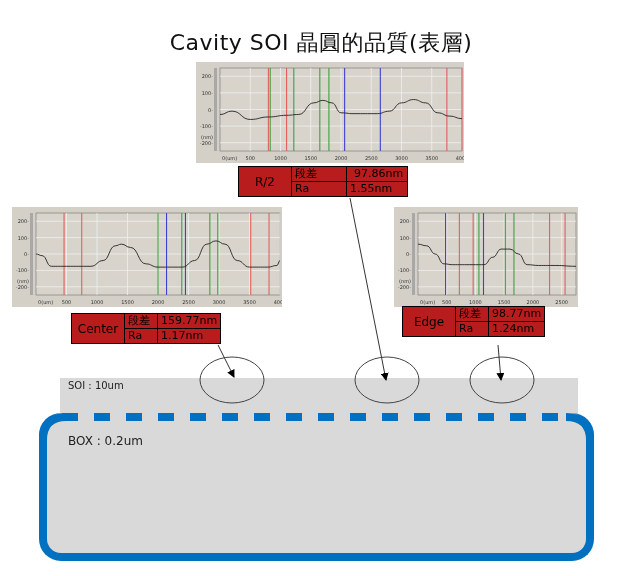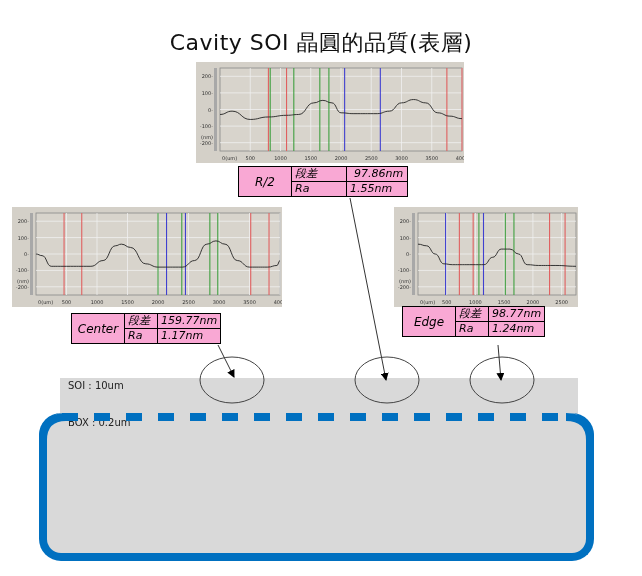--- a/index.html
+++ b/index.html
@@ -1,26 +1,26 @@
 <!DOCTYPE html>
 <html><head>
 <meta charset="utf-8">
 <style>
   html, body { margin:0; padding:0; background:#ffffff; }
   body { width:642px; height:576px; position:relative; overflow:hidden; font-family:"DejaVu Sans", "Liberation Sans", sans-serif; }
   .title { position:absolute; left:0; width:642px; top:28px; text-align:center; font-size:22px; color:#111; letter-spacing:0.5px; }
   .panel { position:absolute; background:#d4d0c8; }
   .panel svg { display:block; }
-  .tbl { position:absolute; border-collapse:collapse; font-size:11px; color:#000; background:#f9a8d4;font-style:italic; }
+  .tbl { position:absolute; border-collapse:collapse; font-size:11px; color:#000; background:#b91c1c; }
   .tbl td { border:1px solid #000; padding:0 3px; height:14px; line-height:14px; white-space:nowrap; }
   .tbl td.loc { text-align:center; font-size:12px; }
   .soi { position:absolute; left:60px; top:378px; width:518px; height:40px; background:#d9d9d9; }
   .soi-label { position:absolute; left:68px; top:380px; font-size:10px; color:#222; }
   .box { position:absolute; left:39px; top:413px; width:555px; height:148px; background:#d9d9d9; border:8px solid #0070c0; border-top:none; border-radius:22px; box-sizing:border-box; }
-  .box-label { position:absolute; left:68px; top:417px; font-size:10px; color:#222; }
+  .box-label { position:absolute; left:68px; top:434px; font-size:12px; color:#222; }
   .overlay { position:absolute; left:0; top:0; }
 </style>
 </head>
 <body>
 
 <div class="title">Cavity SOI 晶圓的品質(表層)</div>
 
 <div class="panel" style="left:196px;top:62px;width:268px;height:101px;">
   <svg width="268" height="101" id="chart0">
       <rect x="24" y="6" width="242" height="83" fill="#d8d4cc" stroke="#888" stroke-width="0.8"></rect>

